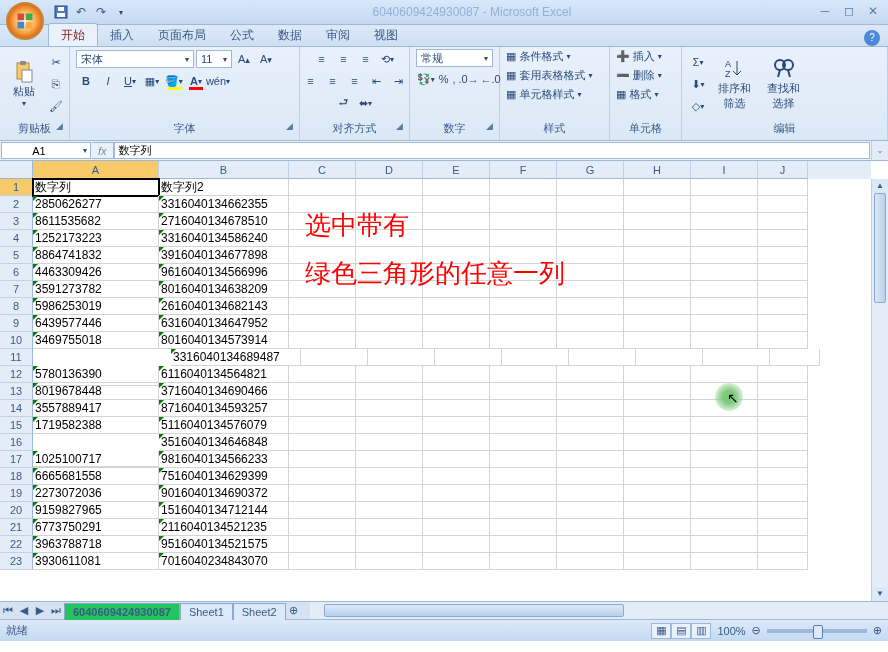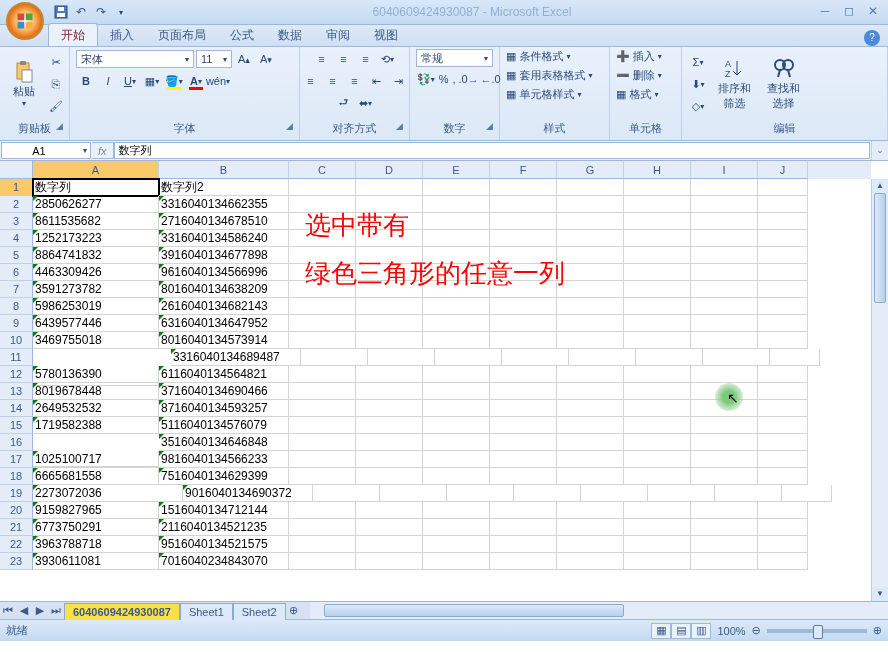--- a/index.html
+++ b/index.html
@@ -58,21 +58,21 @@
 .overlay-text { position:absolute; color:#ff0000; font-size:26px; font-family:"SimSun","宋体"; line-height:1.4; pointer-events:none; }
 .cursor-hl { position:absolute; width:28px; height:28px; background:radial-gradient(#7cc97c 30%,rgba(124,201,124,0.3) 70%,transparent); border-radius:50%; }
 .cursor-arrow { position:absolute; font-size:14px; color:#000; }
 
 .vscroll { position:absolute; top:18px; right:0; width:17px; bottom:0; background:#e4ecf7; border-left:1px solid #bcd1e9; }
 .vscroll-thumb { position:absolute; top:14px; left:2px; right:2px; height:110px; background:linear-gradient(90deg,#dce9f8,#b8d0ec); border:1px solid #8aabd0; border-radius:2px; }
 .vscroll-btn { position:absolute; left:0; right:0; height:14px; background:#dce9f8; text-align:center; font-size:8px; color:#3a5a8a; line-height:14px; }
 
 .sheet-tabs { height:18px; background:#d6e2f1; display:flex; align-items:center; border-top:1px solid #9db9d9; font-size:11px; }
 .tab-nav-btn { width:16px; text-align:center; color:#3a5a8a; }
-.sheet-tab { padding:0 8px; background:#fde047; border:1px solid #8aabd0; border-bottom:none; height:17px; line-height:16px; margin-top:1px; }
+.sheet-tab { padding:0 8px; background:#22c55e; border:1px solid #8aabd0; border-bottom:none; height:17px; line-height:16px; margin-top:1px; }
 .sheet-tab.active { font-weight:bold; color:#3a5a8a; }
 .sheet-tab.inactive { background:#dce9f8; color:#3a5a8a; }
 .hscroll { flex:1; margin-left:8px; height:17px; background:#e4ecf7; position:relative; }
 .hscroll-thumb { position:absolute; left:14px; top:2px; bottom:2px; width:300px; background:linear-gradient(#dce9f8,#b8d0ec); border:1px solid #8aabd0; border-radius:2px; }
 
 .statusbar { height:22px; background:linear-gradient(#dce9f8,#c4daf2); display:flex; align-items:center; padding:0 6px; font-size:11px; color:#3a5a8a; border-top:1px solid #9db9d9; }
 .status-right { margin-left:auto; display:flex; align-items:center; gap:6px; }
 .view-btns { display:flex; }
 .view-btn { width:20px; height:16px; border:1px solid #9db9d9; background:#e9f1fb; display:flex; align-items:center; justify-content:center; }
 .zoom-slider { width:100px; height:4px; background:#9db9d9; position:relative; }
@@ -498,21 +498,21 @@
         <div class="cell" style="width: 67px;"></div>
         <div class="cell" style="width: 67px;"></div>
         <div class="cell" style="width: 67px;"></div>
         <div class="cell" style="width: 67px;"></div>
         <div class="cell" style="width: 67px;"></div>
         <div class="cell" style="width: 67px;"></div>
         <div class="cell" style="width: 67px;"></div>
         <div class="cell" style="width: 50px;"></div>
       </div>
       <div class="cell-row">
-        <div class="cell num-text" style="width: 126px;">2649532532</div>
+        <div class="cell num-text" style="width: 126px;">3557889417</div>
         <div class="cell num-text" style="width: 130px;">8716040134593257</div>
         <div class="cell" style="width: 67px;"></div>
         <div class="cell" style="width: 67px;"></div>
         <div class="cell" style="width: 67px;"></div>
         <div class="cell" style="width: 67px;"></div>
         <div class="cell" style="width: 67px;"></div>
         <div class="cell" style="width: 67px;"></div>
         <div class="cell" style="width: 67px;"></div>
         <div class="cell" style="width: 50px;"></div>
       </div>
@@ -558,21 +558,21 @@
         <div class="cell" style="width: 67px;"></div>
         <div class="cell" style="width: 67px;"></div>
         <div class="cell" style="width: 67px;"></div>
         <div class="cell" style="width: 67px;"></div>
         <div class="cell" style="width: 67px;"></div>
         <div class="cell" style="width: 67px;"></div>
         <div class="cell" style="width: 67px;"></div>
         <div class="cell" style="width: 50px;"></div>
       </div>
       <div class="cell-row">
-        <div class="cell num-text" style="width: 150px;">2273072036</div>
+        <div class="cell num-text" style="width: 126px;">2273072036</div>
         <div class="cell num-text" style="width: 130px;">9016040134690372</div>
         <div class="cell" style="width: 67px;"></div>
         <div class="cell" style="width: 67px;"></div>
         <div class="cell" style="width: 67px;"></div>
         <div class="cell" style="width: 67px;"></div>
         <div class="cell" style="width: 67px;"></div>
         <div class="cell" style="width: 67px;"></div>
         <div class="cell" style="width: 67px;"></div>
         <div class="cell" style="width: 50px;"></div>
       </div>

